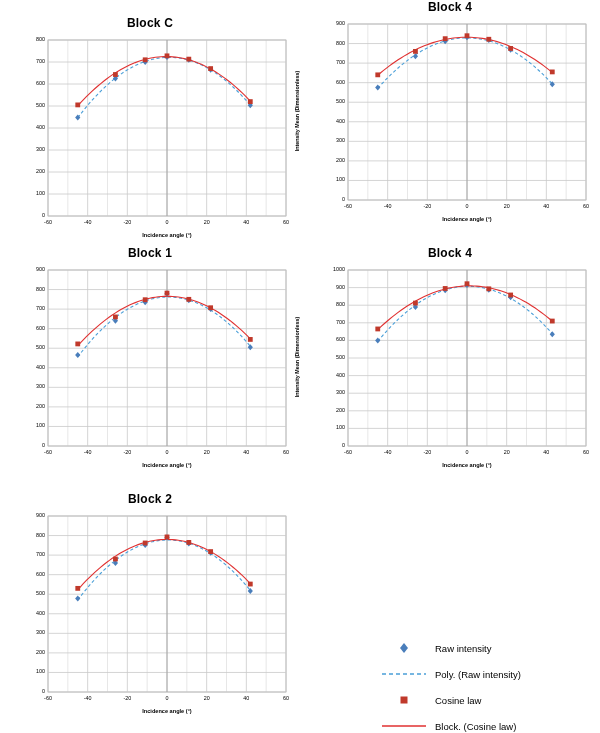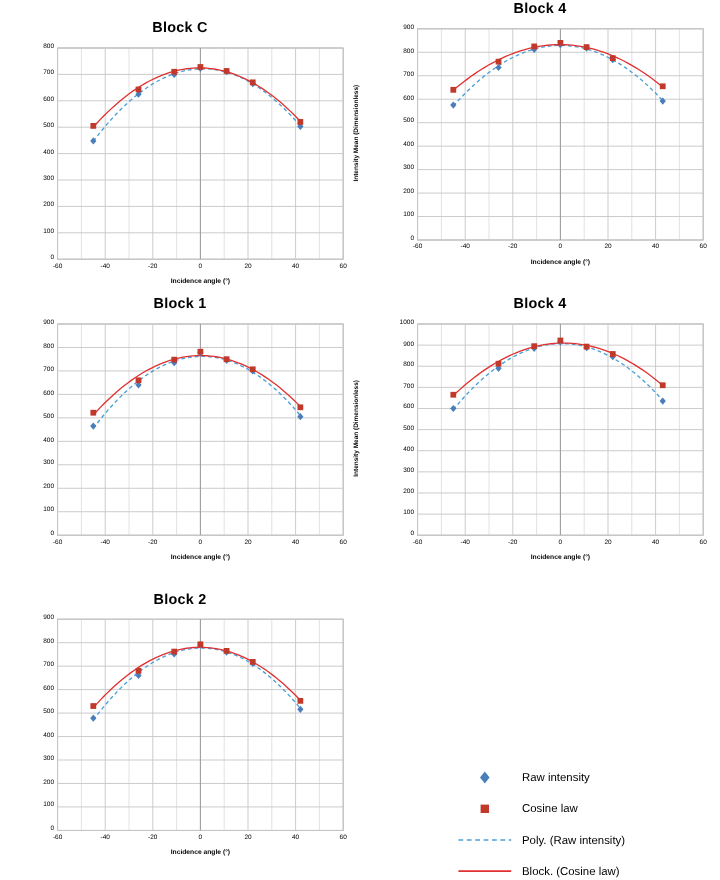--- a/index.html
+++ b/index.html
@@ -416,35 +416,35 @@
   <div class="legend-row">
     <span class="legend-key">
       <svg width="14" height="14" viewBox="0 0 14 14">
           <polygon points="7,2 11,7 7,12 3,7" fill="#4a7ebb"></polygon>
         </svg>
     </span>
     <span class="legend-text">Raw intensity</span>
   </div>
   <div class="legend-row">
     <span class="legend-key">
+      <svg width="48" height="10" viewBox="0 0 48 10">
+          <line x1="2" y1="5" x2="46" y2="5" stroke="#4a9fd8" stroke-width="1.4" stroke-dasharray="4,3"></line>
+        </svg>
+    </span>
+    <span class="legend-text">Poly. (Raw intensity)</span>
+  </div>
+  <div class="legend-row">
+    <span class="legend-key">
       <svg width="14" height="14" viewBox="0 0 14 14">
           <rect x="3.5" y="3.5" width="7" height="7" fill="#c0392b"></rect>
         </svg>
     </span>
     <span class="legend-text">Cosine law</span>
   </div>
   <div class="legend-row">
     <span class="legend-key">
       <svg width="48" height="10" viewBox="0 0 48 10">
-          <line x1="2" y1="5" x2="46" y2="5" stroke="#4a9fd8" stroke-width="1.4" stroke-dasharray="4,3"></line>
-        </svg>
-    </span>
-    <span class="legend-text">Poly. (Raw intensity)</span>
-  </div>
-  <div class="legend-row">
-    <span class="legend-key">
-      <svg width="48" height="10" viewBox="0 0 48 10">
           <line x1="2" y1="5" x2="46" y2="5" stroke="#e03131" stroke-width="1.4"></line>
         </svg>
     </span>
     <span class="legend-text">Block. (Cosine law)</span>
   </div>
 </div>
 
 </body></html>

